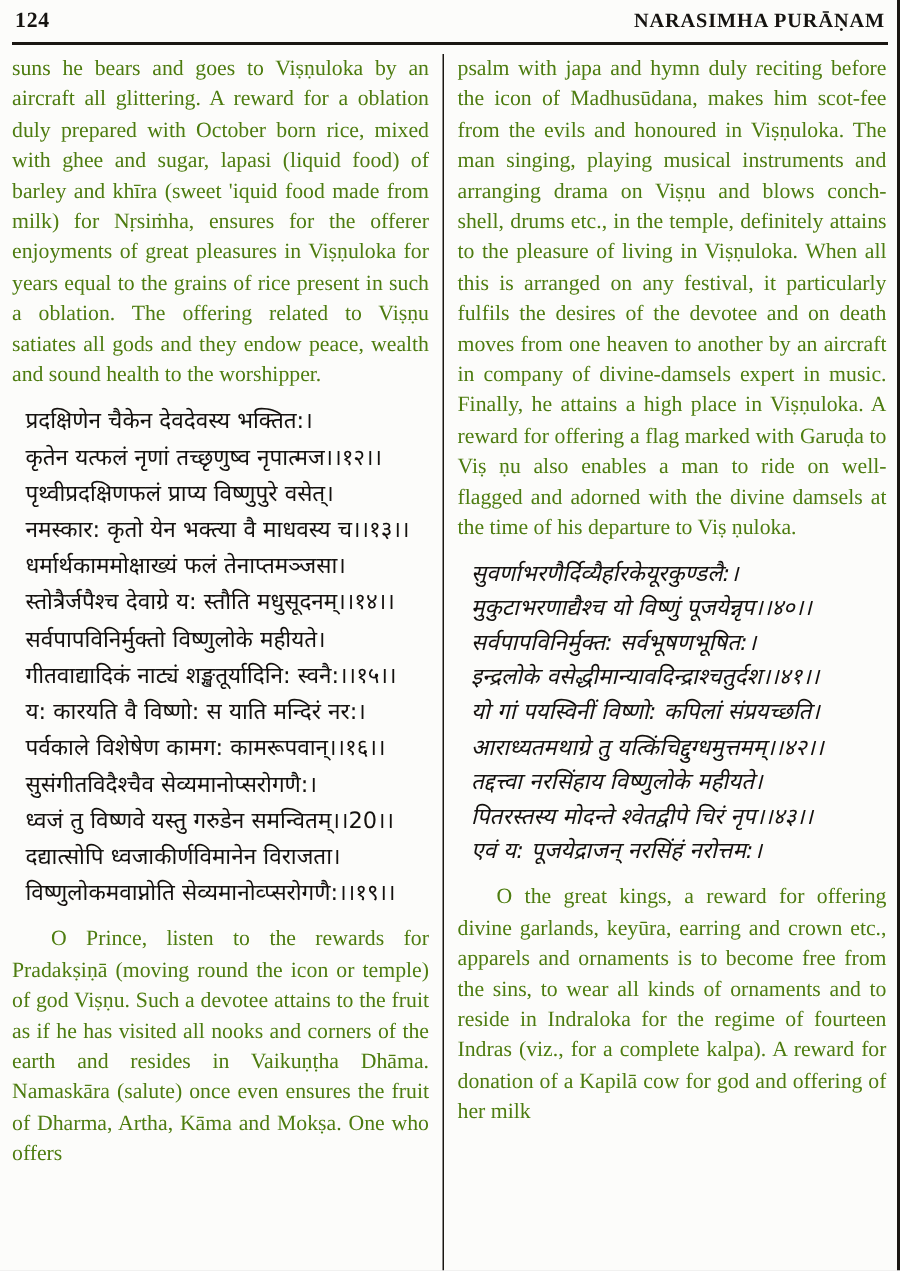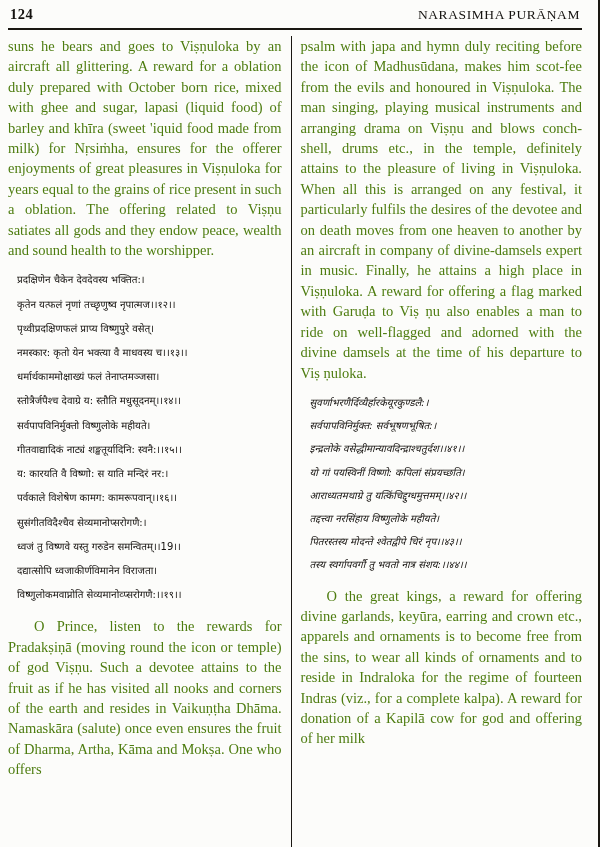--- a/index.html
+++ b/index.html
@@ -7,36 +7,36 @@
   body { width: 600px; font-family: "Liberation Serif", "DejaVu Serif", serif; }
 
   .page {
     position: relative;
     width: 600px;
     height: 847px;
     background: #fcfcfa;
     color: #151310;
     overflow: hidden;
     border-right: 2px solid #1a1712;
-    padding: 5px 16px 0 8px;
+    padding: 5px 6px 0 8px;
   }
 
   .page-header {
     display: flex;
     justify-content: space-between;
     align-items: baseline;
     padding: 1px 2px 0 2px;
   }
   .page-number {
     font-weight: bold;
     font-size: 14.5px;
     letter-spacing: 0.5px;
   }
   .page-title {
-    font-weight: normal;
+    font-weight: bold;
     font-size: 13.5px;
     letter-spacing: 0.6px;
   }
 
   .header-rule {
     height: 2px;
     background: #1a1712;
     margin-top: 5px;
   }
 
@@ -63,21 +63,21 @@
     color: #4d7c0f;
   }
   p.body.indented { text-indent: 26px; }
 
   .verse-block {
     margin: 8px 0 9px 0;
     padding-left: 9px;
   }
   .verse-block p {
     font-family: "DejaVu Sans", "Liberation Sans", sans-serif;
-    font-size: 10px;
+    font-size: 15px;
     line-height: 24.2px;
     white-space: nowrap;
     color: #14110e;
   }
   .col.right .verse-block p { line-height: 23.2px; font-style: italic; }
 </style>
 </head>
 <body>
 
 <div class="page">
@@ -98,38 +98,39 @@
         <p>कृतेन यत्फलं नृणां तच्छृणुष्व नृपात्मज।।१२।।</p>
         <p>पृथ्वीप्रदक्षिणफलं प्राप्य विष्णुपुरे वसेत्।</p>
         <p>नमस्कार: कृतो येन भक्त्या वै माधवस्य च।।१३।।</p>
         <p>धर्मार्थकाममोक्षाख्यं फलं तेनाप्तमञ्जसा।</p>
         <p>स्तोत्रैर्जपैश्च देवाग्रे य: स्तौति मधुसूदनम्।।१४।।</p>
         <p>सर्वपापविनिर्मुक्तो विष्णुलोके महीयते।</p>
         <p>गीतवाद्यादिकं नाट्यं शङ्खतूर्यादिनि: स्वनै:।।१५।।</p>
         <p>य: कारयति वै विष्णो: स याति मन्दिरं नर:।</p>
         <p>पर्वकाले विशेषेण कामग: कामरूपवान्।।१६।।</p>
         <p>सुसंगीतविदैश्चैव सेव्यमानोप्सरोगणै:।</p>
-        <p>ध्वजं तु विष्णवे यस्तु गरुडेन समन्वितम्।।19।।</p>
+        <p>ध्वजं तु विष्णवे यस्तु गरुडेन समन्वितम्।।20।।</p>
         <p>दद्यात्सोपि ध्वजाकीर्णविमानेन विराजता।</p>
         <p>विष्णुलोकमवाप्नोति सेव्यमानोव्प्सरोगणै:।।१९।।</p>
       </div>
       <p class="body indented">O Prince, listen to the rewards for Pradakṣiṇā (moving round the icon or temple) of god Viṣṇu. Such a devotee attains to the fruit as if he has visited all nooks and corners of the earth and resides in Vaikuṇṭha Dhāma. Namaskāra (salute) once even ensures the fruit of Dharma, Artha, Kāma and Mokṣa. One who offers</p>
     </div>
 
     <div class="column-divider"></div>
 
     <div class="col right">
       <p class="body">psalm with japa and hymn duly reciting before the icon of Madhusūdana, makes him scot-fee from the evils and honoured in Viṣṇuloka. The man singing, playing musical instruments and arranging drama on Viṣṇu and blows conch-shell, drums etc., in the temple, definitely attains to the pleasure of living in Viṣṇuloka. When all this is arranged on any festival, it particularly fulfils the desires of the devotee and on death moves from one heaven to another by an aircraft in company of divine-damsels expert in music. Finally, he attains a high place in Viṣṇuloka. A reward for offering a flag marked with Garuḍa to Viṣ ṇu also enables a man to ride on well-flagged and adorned with the divine damsels at the time of his departure to Viṣ ṇuloka.</p>
       <div class="verse-block">
         <p>सुवर्णाभरणैर्दिव्यैर्हारकेयूरकुण्डलै:।</p>
+        <p>मुकुटाभरणाद्यैश्च यो विष्णुं पूजयेन्नृप।।४०।।</p>
         <p>सर्वपापविनिर्मुक्त: सर्वभूषणभूषित:।</p>
         <p>इन्द्रलोके वसेद्धीमान्यावदिन्द्राश्चतुर्दश।।४१।।</p>
         <p>यो गां पयस्विनीं विष्णो: कपिलां संप्रयच्छति।</p>
         <p>आराध्यतमथाग्रे तु यत्किंचिद्दुग्धमुत्तमम्।।४२।।</p>
         <p>तद्दत्त्वा नरसिंहाय विष्णुलोके महीयते।</p>
         <p>पितरस्तस्य मोदन्ते श्वेतद्वीपे चिरं नृप।।४३।।</p>
-        <p>तस्य स्वर्गापवर्गौ तु भवतो नात्र संशय:।।४४।।</p>
+        <p>एवं य: पूजयेद्राजन् नरसिंहं नरोत्तम:।</p>
       </div>
       <p class="body indented">O the great kings, a reward for offering divine garlands, keyūra, earring and crown etc., apparels and ornaments is to become free from the sins, to wear all kinds of ornaments and to reside in Indraloka for the regime of fourteen Indras (viz., for a complete kalpa). A reward for donation of a Kapilā cow for god and offering of her milk</p>
     </div>
 
   </div>
 </div>
 
 </body></html>

